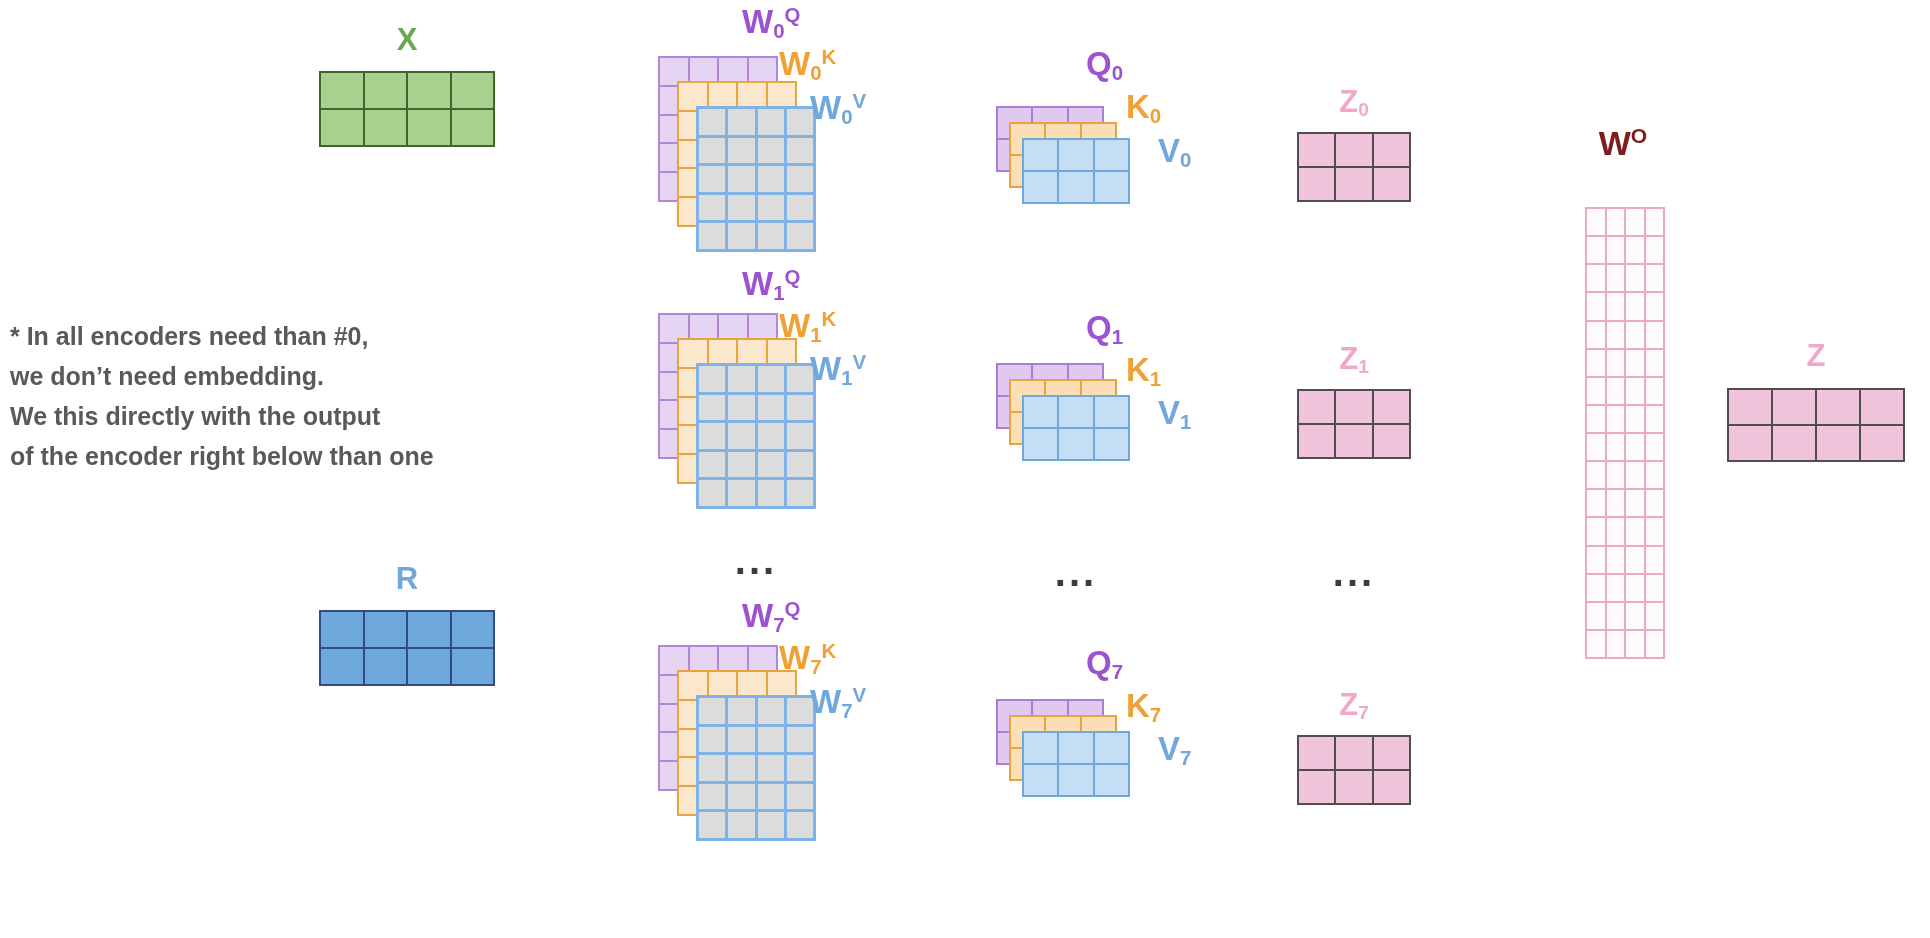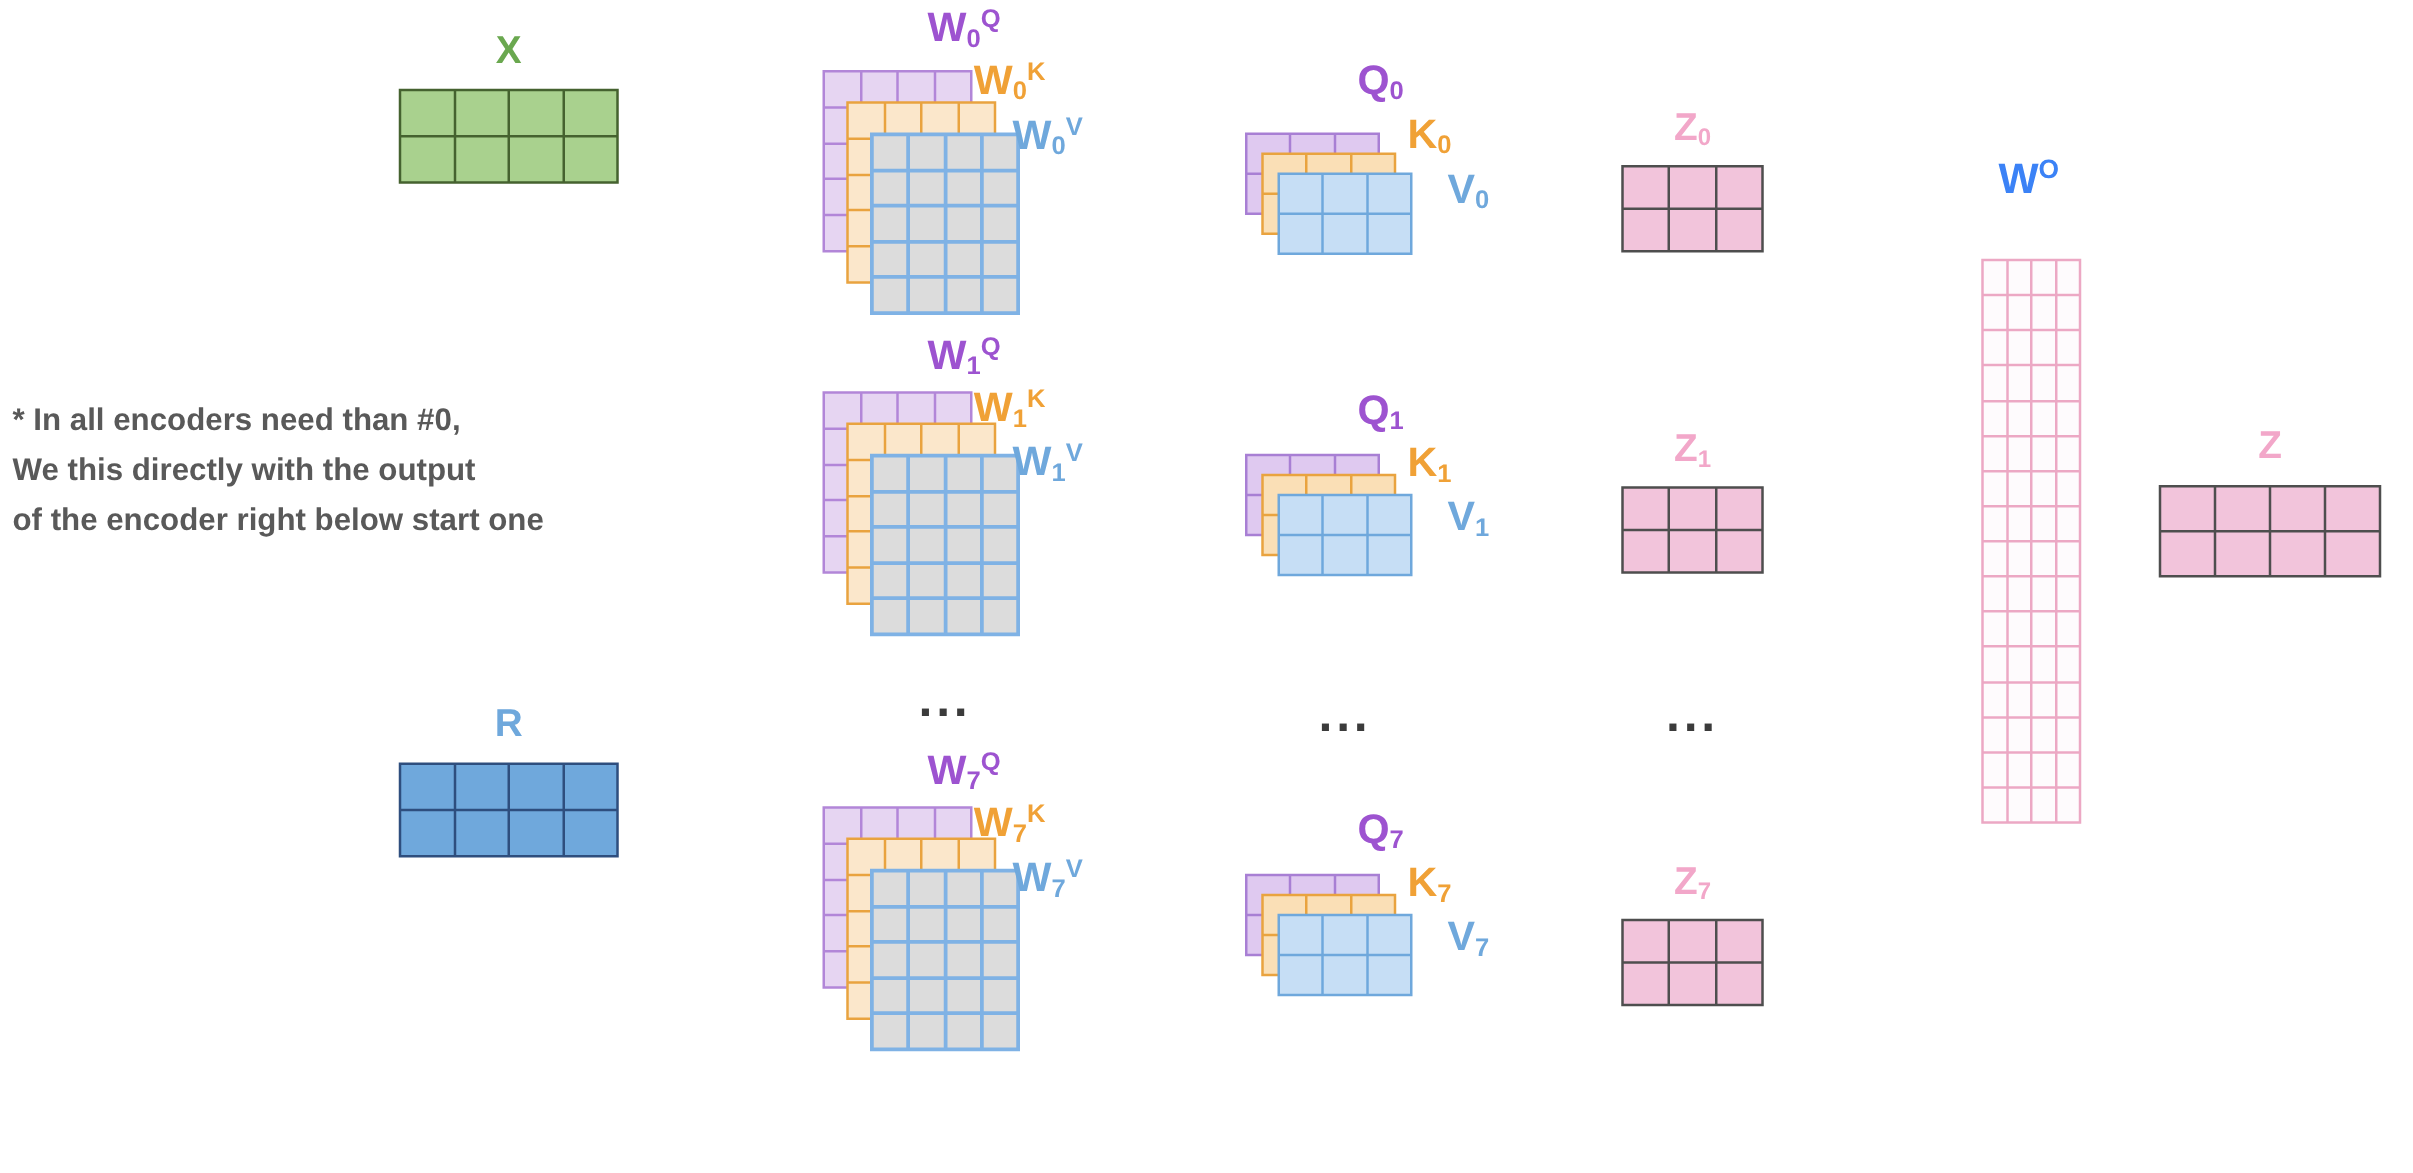--- a/index.html
+++ b/index.html
@@ -171,21 +171,21 @@
   <div class="mat-lbl" style="left: 1297px; top: 84px; width: 114px; color: rgb(242, 167, 201);"><span>Z</span><sub>0</sub></div>
   <div class="mgrid" style="left: 1297px; top: 132px; width: 114px; height: 70px; display: grid; grid-template-columns: repeat(3, 1fr); grid-template-rows: repeat(2, 1fr); gap: 2px; padding: 2px; background: rgb(78, 78, 78);">
       <div class="cell" style="background: rgb(242, 196, 219);"></div>
       <div class="cell" style="background: rgb(242, 196, 219);"></div>
       <div class="cell" style="background: rgb(242, 196, 219);"></div>
       <div class="cell" style="background: rgb(242, 196, 219);"></div>
       <div class="cell" style="background: rgb(242, 196, 219);"></div>
       <div class="cell" style="background: rgb(242, 196, 219);"></div>
     </div>
 
-  <div class="mat-lbl" style="left: 1568px; top: 124px; width: 110px; font-size: 34px; color: #3b82f6;"><span>W</span><sup>O</sup></div>
+  <div class="mat-lbl" style="left: 1568px; top: 124px; width: 110px; font-size: 34px; color: #7f1d1d;"><span>W</span><sup>O</sup></div>
   <div class="mgrid" style="left: 1585px; top: 207px; width: 80px; height: 452px; display: grid; grid-template-columns: repeat(4, 1fr); grid-template-rows: repeat(16, 1fr); gap: 2px; padding: 2px; background: rgb(236, 168, 196);">
       <div class="cell" style="background: rgb(254, 251, 253);"></div>
       <div class="cell" style="background: rgb(254, 251, 253);"></div>
       <div class="cell" style="background: rgb(254, 251, 253);"></div>
       <div class="cell" style="background: rgb(254, 251, 253);"></div>
       <div class="cell" style="background: rgb(254, 251, 253);"></div>
       <div class="cell" style="background: rgb(254, 251, 253);"></div>
       <div class="cell" style="background: rgb(254, 251, 253);"></div>
       <div class="cell" style="background: rgb(254, 251, 253);"></div>
       <div class="cell" style="background: rgb(254, 251, 253);"></div>
@@ -241,22 +241,23 @@
       <div class="cell" style="background: rgb(254, 251, 253);"></div>
       <div class="cell" style="background: rgb(254, 251, 253);"></div>
       <div class="cell" style="background: rgb(254, 251, 253);"></div>
       <div class="cell" style="background: rgb(254, 251, 253);"></div>
       <div class="cell" style="background: rgb(254, 251, 253);"></div>
       <div class="cell" style="background: rgb(254, 251, 253);"></div>
     </div>
 
   <div class="note" style="color: rgb(89, 89, 89);">
     <div>* In all encoders need than #0,</div>
+    <div>we don’t need embedding.</div>
     <div>We this directly with the output</div>
-    <div>of the encoder right below start one</div>
+    <div>of the encoder right below than one</div>
   </div>
 
   <div class="mgrid" style="left: 658px; top: 313px; width: 120px; height: 146px; display: grid; grid-template-columns: repeat(4, 1fr); grid-template-rows: repeat(5, 1fr); gap: 2px; padding: 2px; background: rgb(178, 134, 216);">
       <div class="cell" style="background: rgb(230, 213, 242);"></div>
       <div class="cell" style="background: rgb(230, 213, 242);"></div>
       <div class="cell" style="background: rgb(230, 213, 242);"></div>
       <div class="cell" style="background: rgb(230, 213, 242);"></div>
       <div class="cell" style="background: rgb(230, 213, 242);"></div>
       <div class="cell" style="background: rgb(230, 213, 242);"></div>
       <div class="cell" style="background: rgb(230, 213, 242);"></div>

